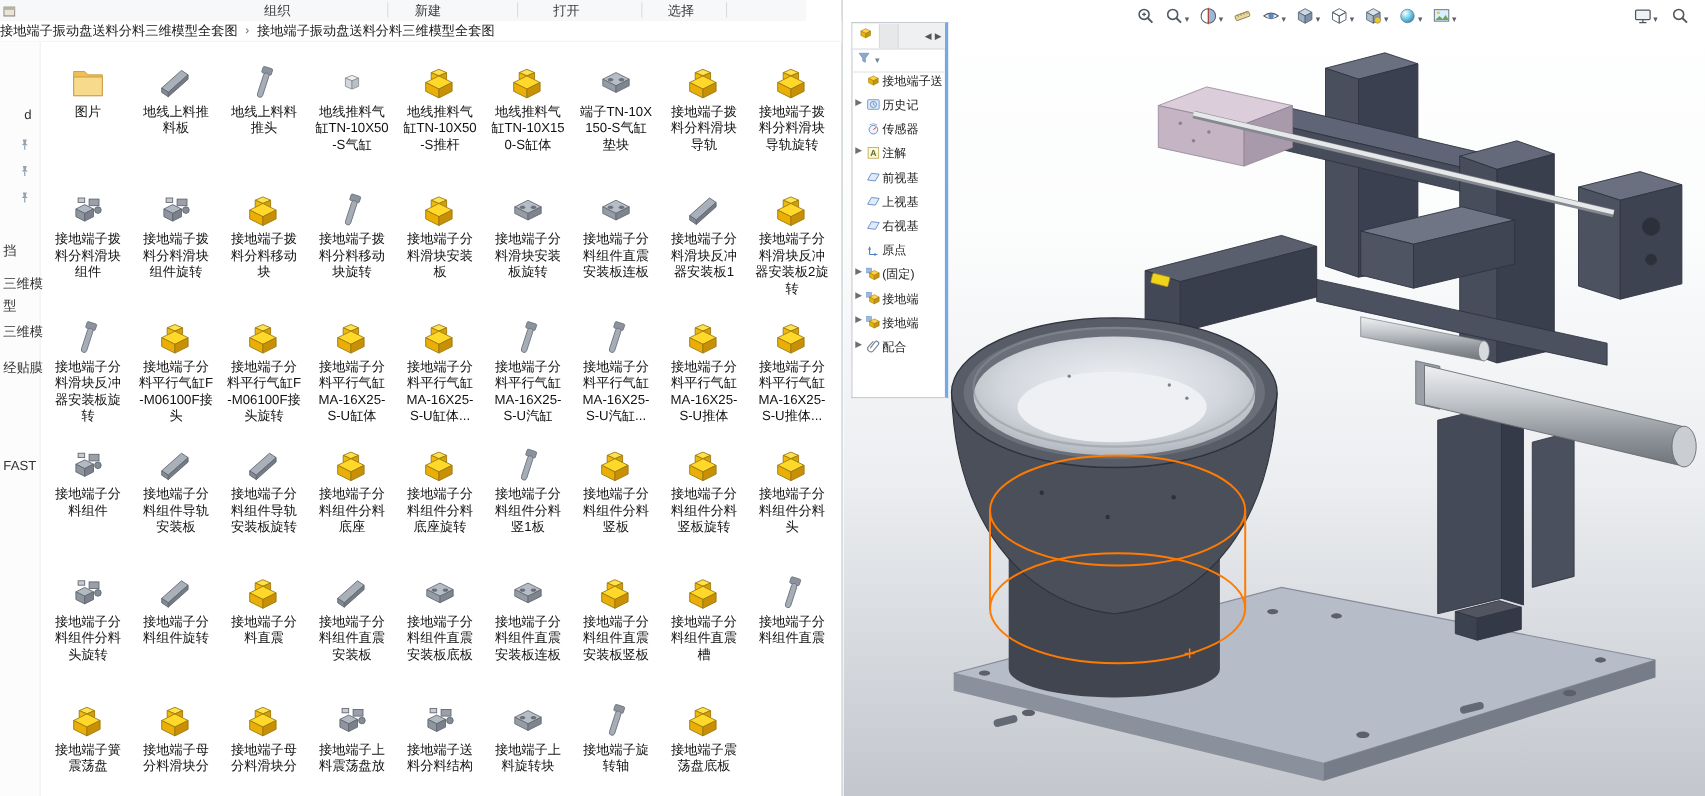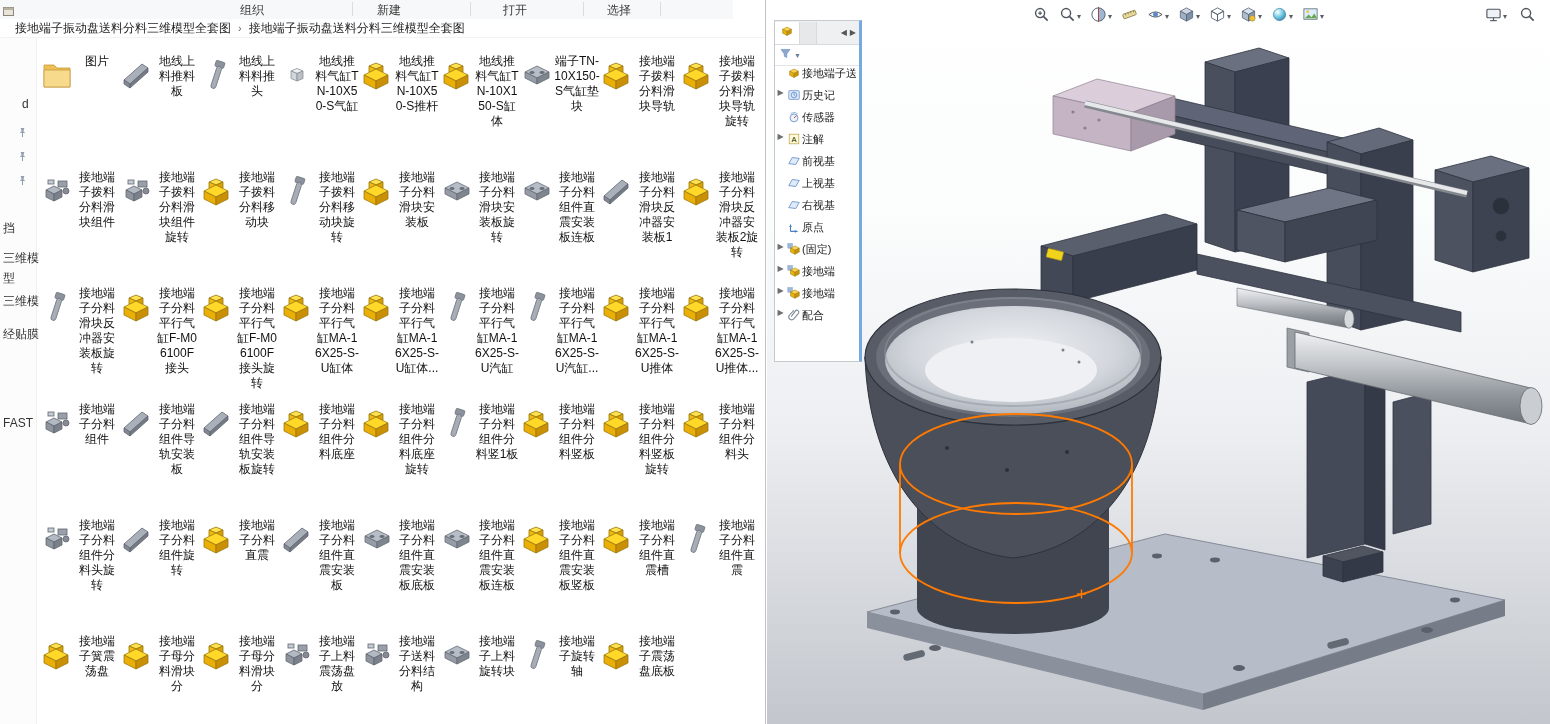--- a/index.html
+++ b/index.html
@@ -4,27 +4,27 @@
 <style>
   html,body{margin:0;padding:0;}
   body{width:1550px;height:724px;overflow:hidden;font-family:"Liberation Sans",sans-serif;background:#fff;}
   .screen{position:relative;width:1550px;height:724px;overflow:hidden;background:#fff;}
   
   .explorer{position:absolute;left:0;top:0;width:766px;height:724px;background:#fff;border-right:1px solid #bfc3c7;box-sizing:border-box;overflow:hidden;}
   .exp-toolbar{position:absolute;left:0;top:0;width:733px;height:19px;background:#f7f8f9;border-bottom:1px solid #ececec;}
   .tbitem{position:absolute;top:2px;font-size:12px;color:#3a3a3a;cursor:default;}
   .tbsep{position:absolute;top:2px;width:1px;height:14px;background:#dcdcdc;}
   .winicon{position:absolute;left:3px;top:3px;width:11px;height:11px;}
-  .exp-crumb{position:absolute;left:0;top:19px;width:766px;height:19px;background:#fff;border-bottom:1px solid #f3f3f3;font-size:12px;color:#1c1c1c;display:flex;align-items:center;padding-left:15px;box-sizing:border-box;gap:7px;white-space:nowrap;}
+  .exp-crumb{position:absolute;left:0;top:19px;width:766px;height:19px;background:#fff;border-bottom:1px solid #f3f3f3;font-size:12px;color:#1c1c1c;display:flex;align-items:center;box-sizing:border-box;gap:7px;white-space:nowrap;}
   .crumb-sep{color:#666;font-size:11px;}
   .nav-sliver{position:absolute;left:0;top:38px;width:37px;height:686px;background:#fcfcfc;border-right:1px solid #f0f0f0;box-sizing:border-box;}
   .navfrag{position:absolute;left:3px;font-size:12px;color:#333;white-space:nowrap;}
   .navpin{position:absolute;left:17px;}
   #file-grid{position:absolute;left:40px;top:52px;width:724px;display:grid;grid-template-columns:repeat(9,80px);grid-auto-rows:116px;}
-  .fitem{display:flex;flex-direction:row;overflow:hidden;cursor:default;}
+  .fitem{display:flex;flex-direction:column;align-items:center;overflow:hidden;cursor:default;}
   .ficon{height:40px;display:flex;align-items:flex-end;justify-content:center;}
   .flabel{width:68px;text-align:center;font-size:12px;line-height:15px;color:#111;word-break:break-all;margin-top:2px;}
   
   .cad{position:absolute;left:767px;top:0;width:783px;height:724px;overflow:hidden;
        background:linear-gradient(180deg,#ffffff 0%,#fbfcfc 30%,#eceef1 60%,#d2d5da 85%,#c3c6cc 100%);}
   .viewport{position:absolute;left:0;top:0;z-index:1;}
   .cad-toolbar{position:absolute;top:6px;left:266px;display:flex;gap:9px;align-items:center;z-index:3;}
   .cad-toolbar-right{position:absolute;top:6px;right:14px;display:flex;gap:12px;align-items:center;z-index:3;}
   .hicon{display:flex;align-items:center;gap:1px;cursor:default;}
   .hcaret{font-size:8px;color:#5a5f66;}

